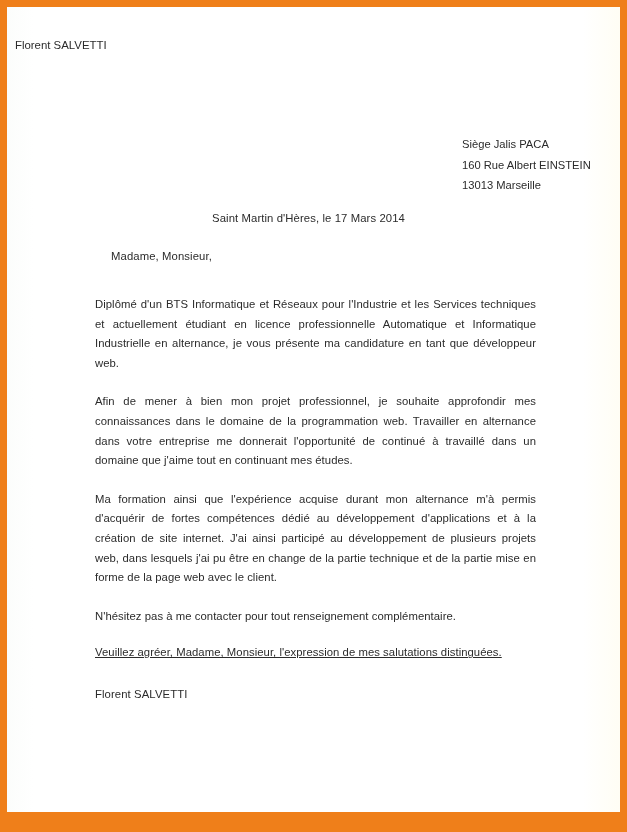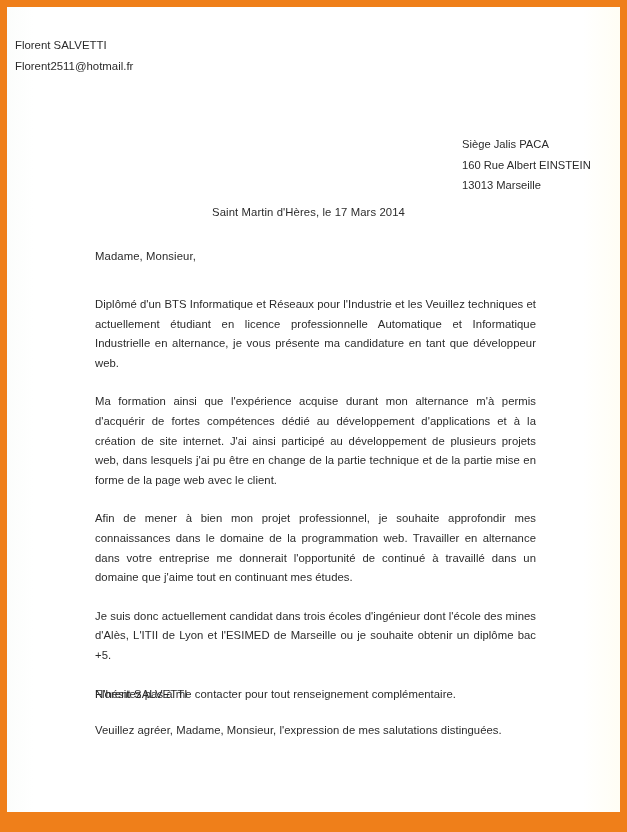--- a/index.html
+++ b/index.html
@@ -77,81 +77,79 @@
     display: block;
     color: #2b2b2b;
     font-size: 11.2px;
     line-height: 20.5px;
     white-space: pre;
   }
 
   
   #date-line {
     left: 205px;
-    top: 196px;
+    top: 202px;
   }
 
   
   #salutation {
-    left: 88px;
+    left: 104px;
     top: 240px;
   }
 
   
   #letter-body {
     position: absolute;
     left: 88px;
     top: 288px;
     width: 441px;
   }
   #letter-body p {
     margin: 0 0 19px 0;
     color: #2b2b2b;
     font-size: 11.3px;
     line-height: 19.6px;
     text-align: justify;
     text-justify: inter-word;
     letter-spacing: .05px;
   }
   #letter-body p.tight-gap { margin-bottom: 17px; }
-  #letter-body p:last-child { margin-bottom: 0; }
+  #letter-body p:last-child { margin-bottom: 0; text-decoration: underline; }
 
   
   #signature {
     left: 88px;
     top: 678px;
   }
 </style>
 </head>
 <body>
 
 <div id="page-frame" style="background: rgb(239, 127, 26);">
   <div id="page-sheet">
     <div id="page-body">
 
       <div id="sender-block">
         <span class="line">Florent SALVETTI</span>
-        <span class="line">Florent2511@hotmail.fr</span>
       </div>
 
       <div id="recipient-block">
         <span class="line">Siège Jalis PACA</span>
         <span class="line">160 Rue Albert EINSTEIN</span>
         <span class="line">13013 Marseille</span>
       </div>
 
       <div class="txt" id="date-line">Saint Martin d'Hères, le 17 Mars 2014</div>
 
       <div class="txt" id="salutation">Madame, Monsieur,</div>
 
       <div id="letter-body">
-        <p>Diplômé d'un BTS Informatique et Réseaux pour l'Industrie et les Veuillez techniques et actuellement étudiant en licence professionnelle Automatique et Informatique Industrielle en alternance, je vous présente ma candidature en tant que développeur web.</p>
+        <p>Diplômé d'un BTS Informatique et Réseaux pour l'Industrie et les Services techniques et actuellement étudiant en licence professionnelle Automatique et Informatique Industrielle en alternance, je vous présente ma candidature en tant que développeur web.</p>
+        <p>Afin de mener à bien mon projet professionnel, je souhaite approfondir mes connaissances dans le domaine de la programmation web. Travailler en alternance dans votre entreprise me donnerait l'opportunité de continué à travaillé dans un domaine que j'aime tout en continuant mes études.</p>
         <p>Ma formation ainsi que l'expérience acquise durant mon alternance m'à permis d'acquérir de fortes compétences dédié au développement d'applications  et à la création de site internet. J'ai ainsi participé au développement de plusieurs projets web, dans lesquels j'ai pu être en change de la partie technique et de la partie mise en forme de la page web avec le client.</p>
-        <p>Afin de mener à bien mon projet professionnel, je souhaite approfondir mes connaissances dans le domaine de la programmation web. Travailler en alternance dans votre entreprise me donnerait l'opportunité de continué à travaillé dans un domaine que j'aime tout en continuant mes études.</p>
-        <p>Je suis donc actuellement candidat dans trois écoles d'ingénieur dont l'école des mines d'Alès, L'ITII de Lyon et l'ESIMED de Marseille ou je souhaite obtenir un diplôme bac +5.</p>
         <p class="tight-gap">N'hésitez pas à me contacter pour tout renseignement complémentaire.</p>
         <p>Veuillez agréer, Madame, Monsieur, l'expression de mes salutations distinguées.</p>
       </div>
 
       <div class="txt" id="signature">Florent SALVETTI</div>
 
     </div>
   </div>
 </div>
 

